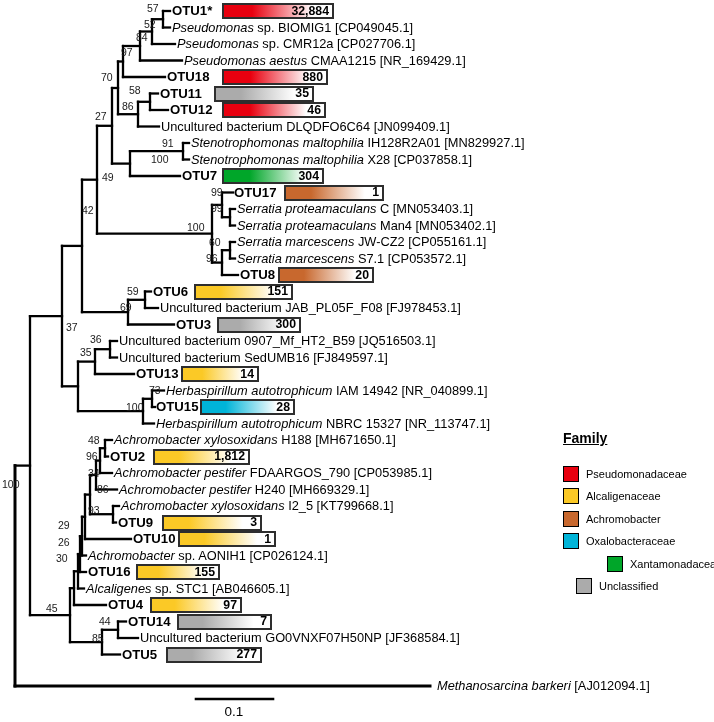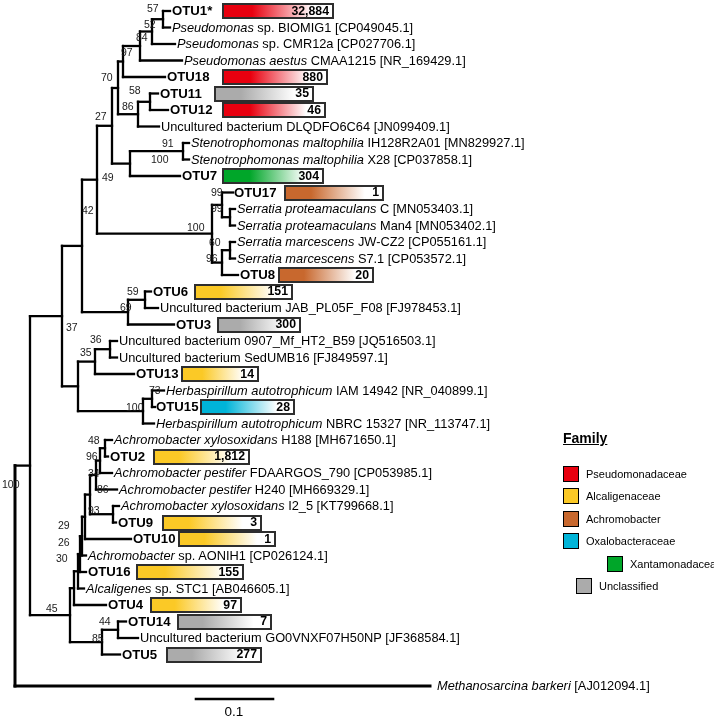--- a/index.html
+++ b/index.html
@@ -220,21 +220,21 @@
       <span class="otu-label" style="left: 118px; top: 522.5px;">OTU9</span>
       <div class="bar" style="left: 162px; top: 522.5px; width: 100px; background: linear-gradient(90deg, rgb(251, 201, 38) 0%, rgb(251, 201, 38) 26%, rgb(255, 255, 255) 82%);">
         <span class="val">3</span>
       </div>
       <span class="otu-label" style="left: 133px; top: 539px;">OTU10</span>
       <div class="bar" style="left: 178px; top: 539px; width: 98px; background: linear-gradient(90deg, rgb(251, 201, 38) 0%, rgb(251, 201, 38) 26%, rgb(255, 255, 255) 82%);">
         <span class="val">1</span>
       </div>
       <span class="taxon" style="left: 88px; top: 555.5px;"><span class="it">Achromobacter</span><span> sp. AONIH1 [CP026124.1]</span></span>
       <span class="otu-label" style="left: 88px; top: 572px;">OTU16</span>
-      <div class="bar" style="left: 136px; top: 572px; width: 108px; background: linear-gradient(90deg, rgb(251, 201, 38) 0%, rgb(251, 201, 38) 26%, rgb(255, 255, 255) 82%);">
+      <div class="bar" style="left: 136px; top: 572px; width: 84px; background: linear-gradient(90deg, rgb(251, 201, 38) 0%, rgb(251, 201, 38) 26%, rgb(255, 255, 255) 82%);">
         <span class="val">155</span>
       </div>
       <span class="taxon" style="left: 86px; top: 588.5px;"><span class="it">Alcaligenes</span><span> sp. STC1 [AB046605.1]</span></span>
       <span class="otu-label" style="left: 108px; top: 605px;">OTU4</span>
       <div class="bar" style="left: 150px; top: 605px; width: 92px; background: linear-gradient(90deg, rgb(251, 201, 38) 0%, rgb(251, 201, 38) 26%, rgb(255, 255, 255) 82%);">
         <span class="val">97</span>
       </div>
       <span class="otu-label" style="left: 128px; top: 621.5px;">OTU14</span>
       <div class="bar" style="left: 177px; top: 621.5px; width: 95px; background: linear-gradient(90deg, rgb(171, 171, 171) 0%, rgb(171, 171, 171) 26%, rgb(255, 255, 255) 82%);">
         <span class="val">7</span>

